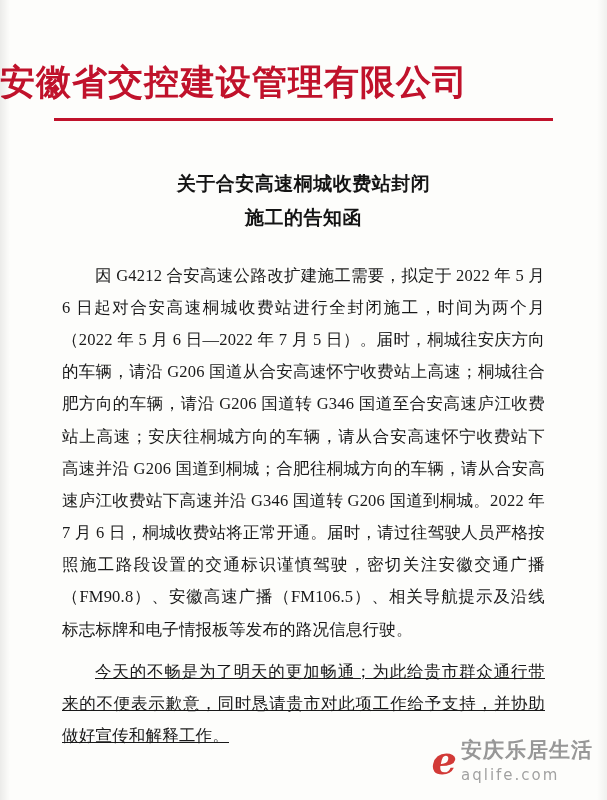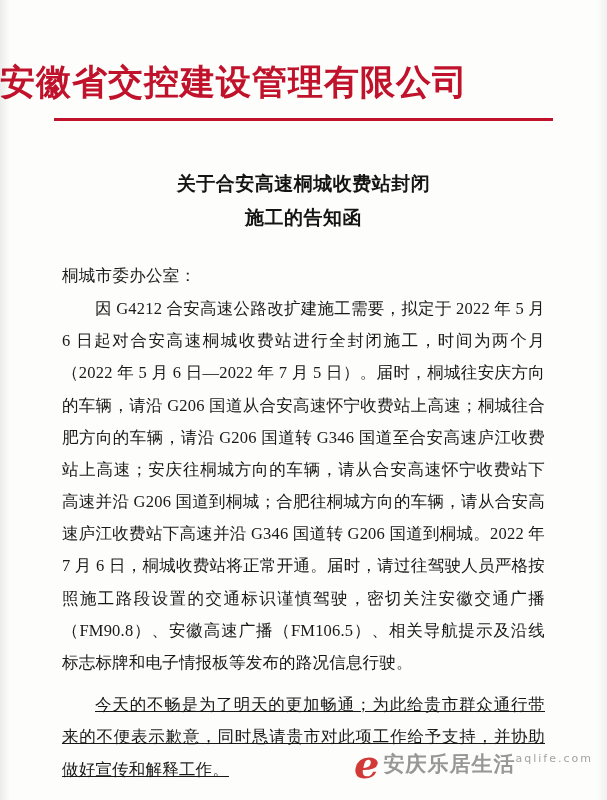--- a/index.html
+++ b/index.html
@@ -95,28 +95,28 @@
   }
   .wm-text {
     font-family: "DejaVu Sans", "Liberation Sans", sans-serif;
     font-size: 21px;
     font-weight: bold;
     color: #8f8f8f;
     letter-spacing: 1px;
   }
   .wm-sub {
     font-family: "DejaVu Sans", "Liberation Sans", sans-serif;
-    font-size: 11px;
+    font-size: 15px;
     color: #9a9a9a;
     letter-spacing: 2px;
     margin-top: 2px;
   }
   .wm-col {
     display: flex;
-    flex-direction: row;
+    flex-direction: column;
     align-items: flex-start;
     justify-content: flex-end;
   }
   .edge-shadow-left {
     position: absolute;
     left: 0; top: 0; bottom: 0;
     width: 10px;
     background: linear-gradient(to right, rgba(0,0,0,0.07), rgba(0,0,0,0));
     pointer-events: none;
   }
@@ -143,21 +143,20 @@
   <div class="rule-wrap">
     <div class="rule-thick"></div>
   </div>
 
   <div class="doc-title">
     <span>关于合安高速桐城收费站封闭</span>
     <span class="line2">施工的告知函</span>
   </div>
 
   <div class="body-wrap">
-    <div class="recipient">桐城市委办公室：</div>
     <div class="para">因 G4212 合安高速公路改扩建施工需要，拟定于 2022 年 5 月 6 日起对合安高速桐城收费站进行全封闭施工，时间为两个月（2022 年 5 月 6 日—2022 年 7 月 5 日）。届时，桐城往安庆方向的车辆，请沿 G206 国道从合安高速怀宁收费站上高速；桐城往合肥方向的车辆，请沿 G206 国道转 G346 国道至合安高速庐江收费站上高速；安庆往桐城方向的车辆，请从合安高速怀宁收费站下高速并沿 G206 国道到桐城；合肥往桐城方向的车辆，请从合安高速庐江收费站下高速并沿 G346 国道转 G206 国道到桐城。2022 年 7 月 6 日，桐城收费站将正常开通。届时，请过往驾驶人员严格按照施工路段设置的交通标识谨慎驾驶，密切关注安徽交通广播（FM90.8）、安徽高速广播（FM106.5）、相关导航提示及沿线标志标牌和电子情报板等发布的路况信息行驶。</div>
     <div class="para para-2">今天的不畅是为了明天的更加畅通；为此给贵市群众通行带来的不便表示歉意，同时恳请贵市对此项工作给予支持，并协助做好宣传和解释工作。</div>
   </div>
 
   <div class="watermark">
     <div class="wm-e">e</div>
     <div class="wm-col">
       <div class="wm-text">安庆乐居生活</div>
       <div class="wm-sub">aqlife.com</div>
     </div>

